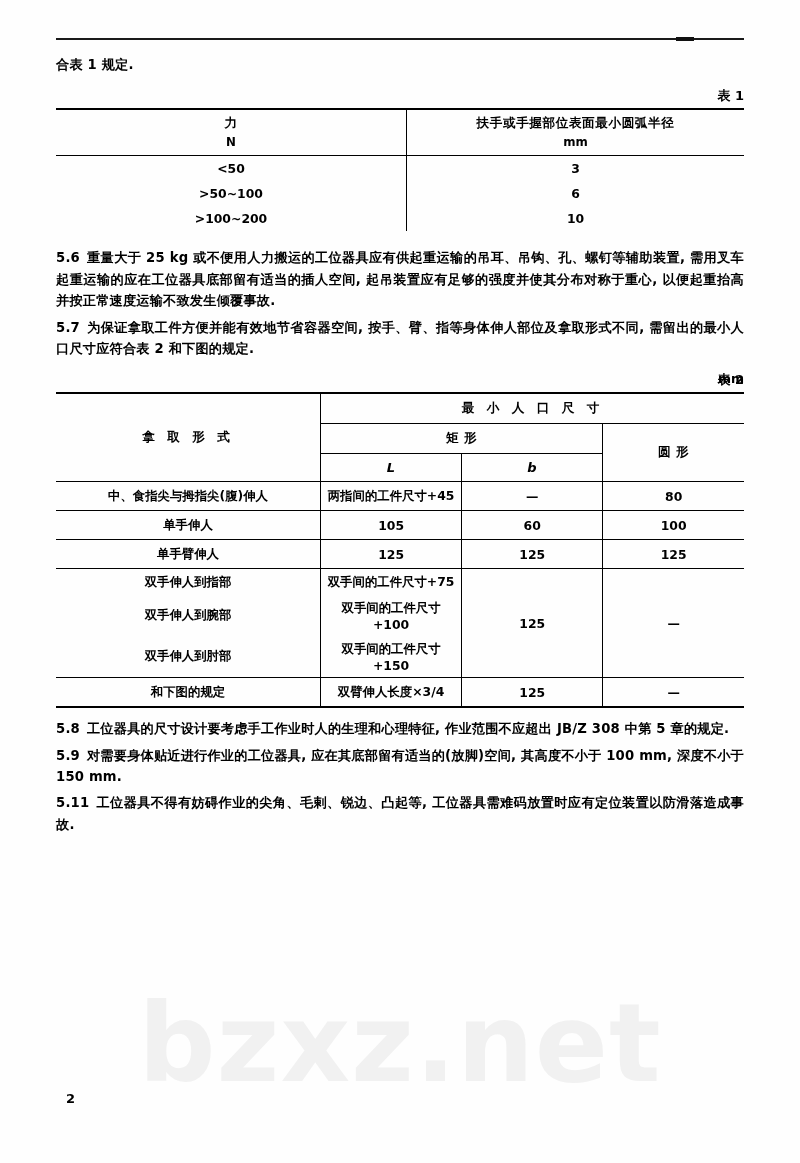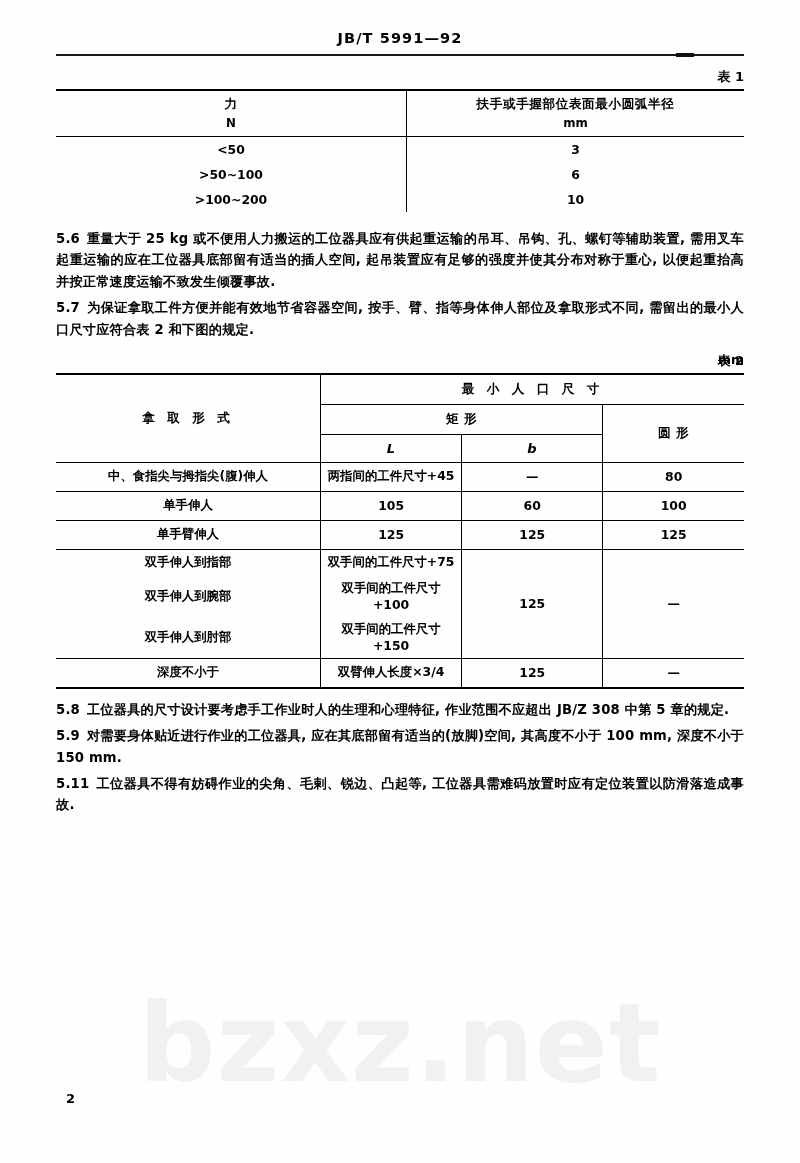--- a/index.html
+++ b/index.html
@@ -174,24 +174,24 @@
 </head>
 <body>
 
 <div id="page">
 
   <div id="watermark">bzxz.net</div>
 
   <div id="content">
 
     <div class="header-block">
-      <div class="header-title">JB/T 5991—92</div>
       <div class="header-rule"></div>
     </div>
 
+    <p class="para lead-line">合表 1 规定.</p>
 
     <div class="table-caption">
       <span>表  1</span>
     </div>
     <table class="doc" id="table1">
       <thead>
         <tr>
           <th class="c1 topline no-l">
             <span>力</span>
             <span class="unit-sub">N</span>
@@ -287,21 +287,21 @@
         <tr class="group">
           <td class="no-l no-b no-t">双手伸人到腕部</td>
           <td class="no-b no-t">双手间的工件尺寸+100</td>
         </tr>
         <tr class="group">
           <td class="no-l no-t">双手伸人到肘部</td>
           <td class="no-t">双手间的工件尺寸+150</td>
         </tr>
 
         <tr>
-          <td class="no-l botline">深度不小于</td>
+          <td class="no-l botline">和下图的规定</td>
           <td class="botline">双臂伸人长度×3/4</td>
           <td class="botline">125</td>
           <td class="no-r botline">—</td>
         </tr>
       </tbody>
     </table>
 
     <div style="margin-top:10px;">
       <p class="para clause">
         <span class="clause-num">5.8</span><span>工位器具的尺寸设计要考虑手工作业时人的生理和心理特征, 作业范围不应超出 JB/Z  308 中第 5 章的规定.</span>

